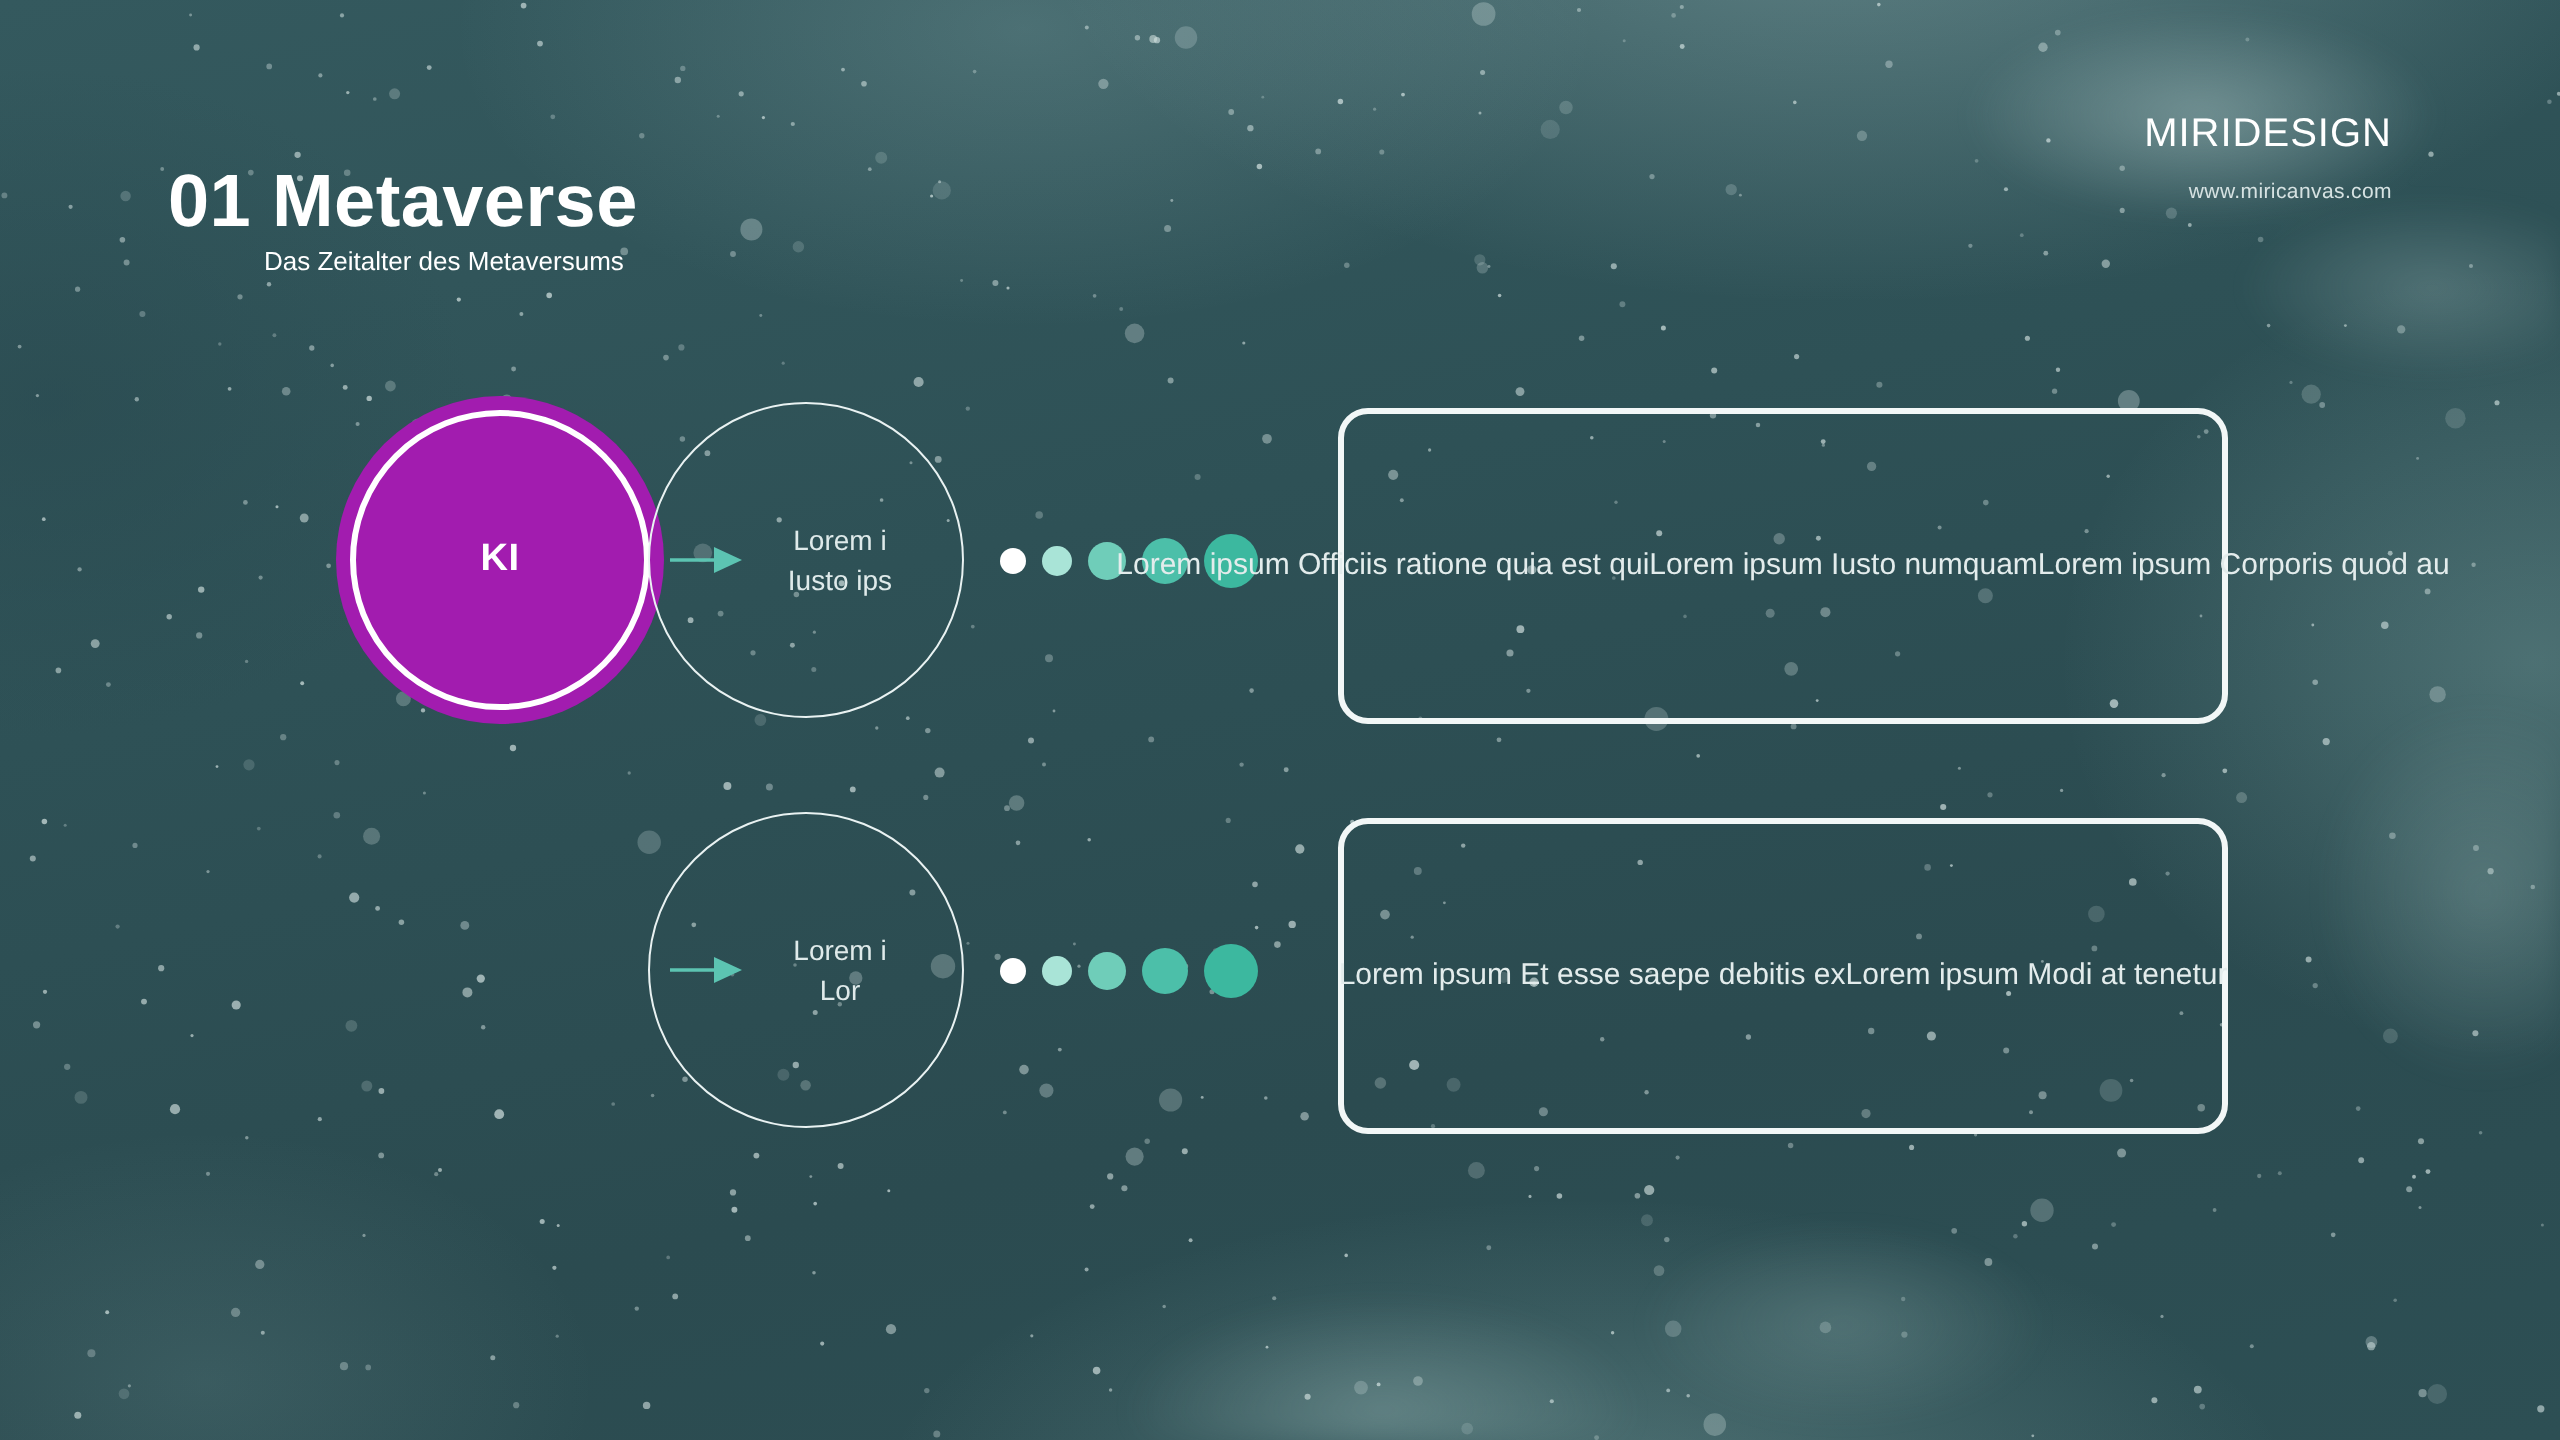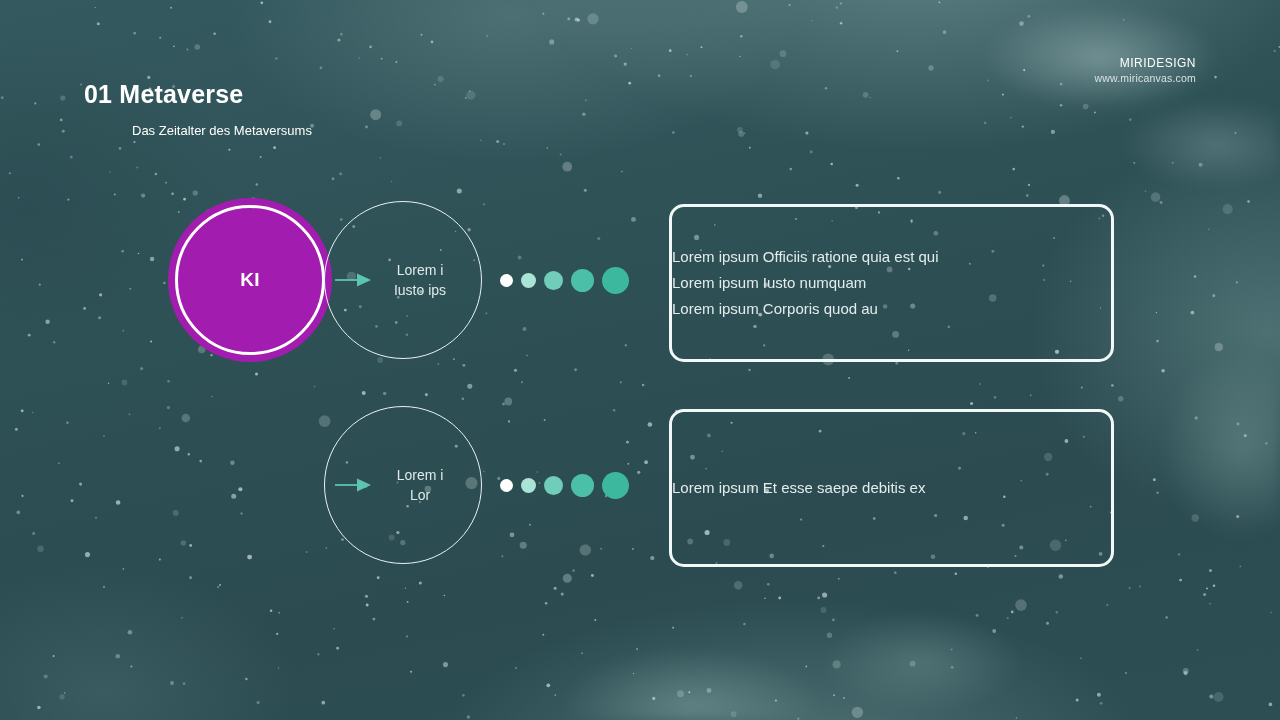--- a/index.html
+++ b/index.html
@@ -44,51 +44,51 @@
     position: absolute;
     inset: 0;
     opacity: 0.85;
   }
 
   
   .title {
     position: absolute;
     left: 84px;
     top: 80px;
-    font-size: 25px;
+    font-size: 37px;
     font-weight: 700;
     color: #ffffff;
     letter-spacing: 0.2px;
     white-space: nowrap;
   }
   .subtitle {
     position: absolute;
     left: 132px;
     top: 123px;
     font-size: 13px;
     color: #ffffff;
     white-space: nowrap;
   }
   .brand {
     position: absolute;
     right: 84px;
     top: 57px;
     text-align: right;
   }
   .brand-name {
-    font-size: 12px;
+    font-size: 20px;
     color: #ffffff;
     letter-spacing: 0.5px;
     line-height: 1.05;
   }
   .brand-url {
     font-size: 10.5px;
     color: #d6e2e2;
     letter-spacing: 0.2px;
-    margin-top: 2px;
+    margin-top: 12px;
   }
 
   
   .row { position: absolute; left: 0; width: 1280px; height: 200px; }
   .row-1 { top: 190px; }
   .row-2 { top: 395px; }
 
   
   .main-circle {
     position: absolute;
@@ -166,22 +166,22 @@
   .card {
     position: absolute;
     left: 669px;
     top: 14px;
     width: 445px;
     height: 158px;
     border: 3px solid #f2f7f7;
     border-radius: 15px;
     box-sizing: border-box;
     display: flex;
-    flex-direction: column;
-    align-items: flex-start;
+    flex-direction: row;
+    align-items: center;
     justify-content: center;
   }
   .card-line {
     font-size: 15px;
     color: #e3ecec;
     line-height: 1.72;
     text-align: center;
     white-space: nowrap;
   }
 </style>
@@ -773,16 +773,17 @@
     <div class="dots">
         <span class="dot" style="width: 13px; height: 13px; background: rgb(255, 255, 255);"></span>
         <span class="dot" style="width: 15px; height: 15px; background: rgb(169, 228, 215);"></span>
         <span class="dot" style="width: 19px; height: 19px; background: rgb(111, 205, 185);"></span>
         <span class="dot" style="width: 23px; height: 23px; background: rgb(76, 191, 169);"></span>
         <span class="dot" style="width: 27px; height: 27px; background: rgb(60, 184, 159);"></span>
       </div>
 
     <div class="card">
       <div class="card-line">Lorem ipsum Et esse saepe debitis ex</div>
+      <div class="card-line">Lorem ipsum Modi at tenetur</div>
     </div>
   </div>
 
 </div>
 
 </body></html>

